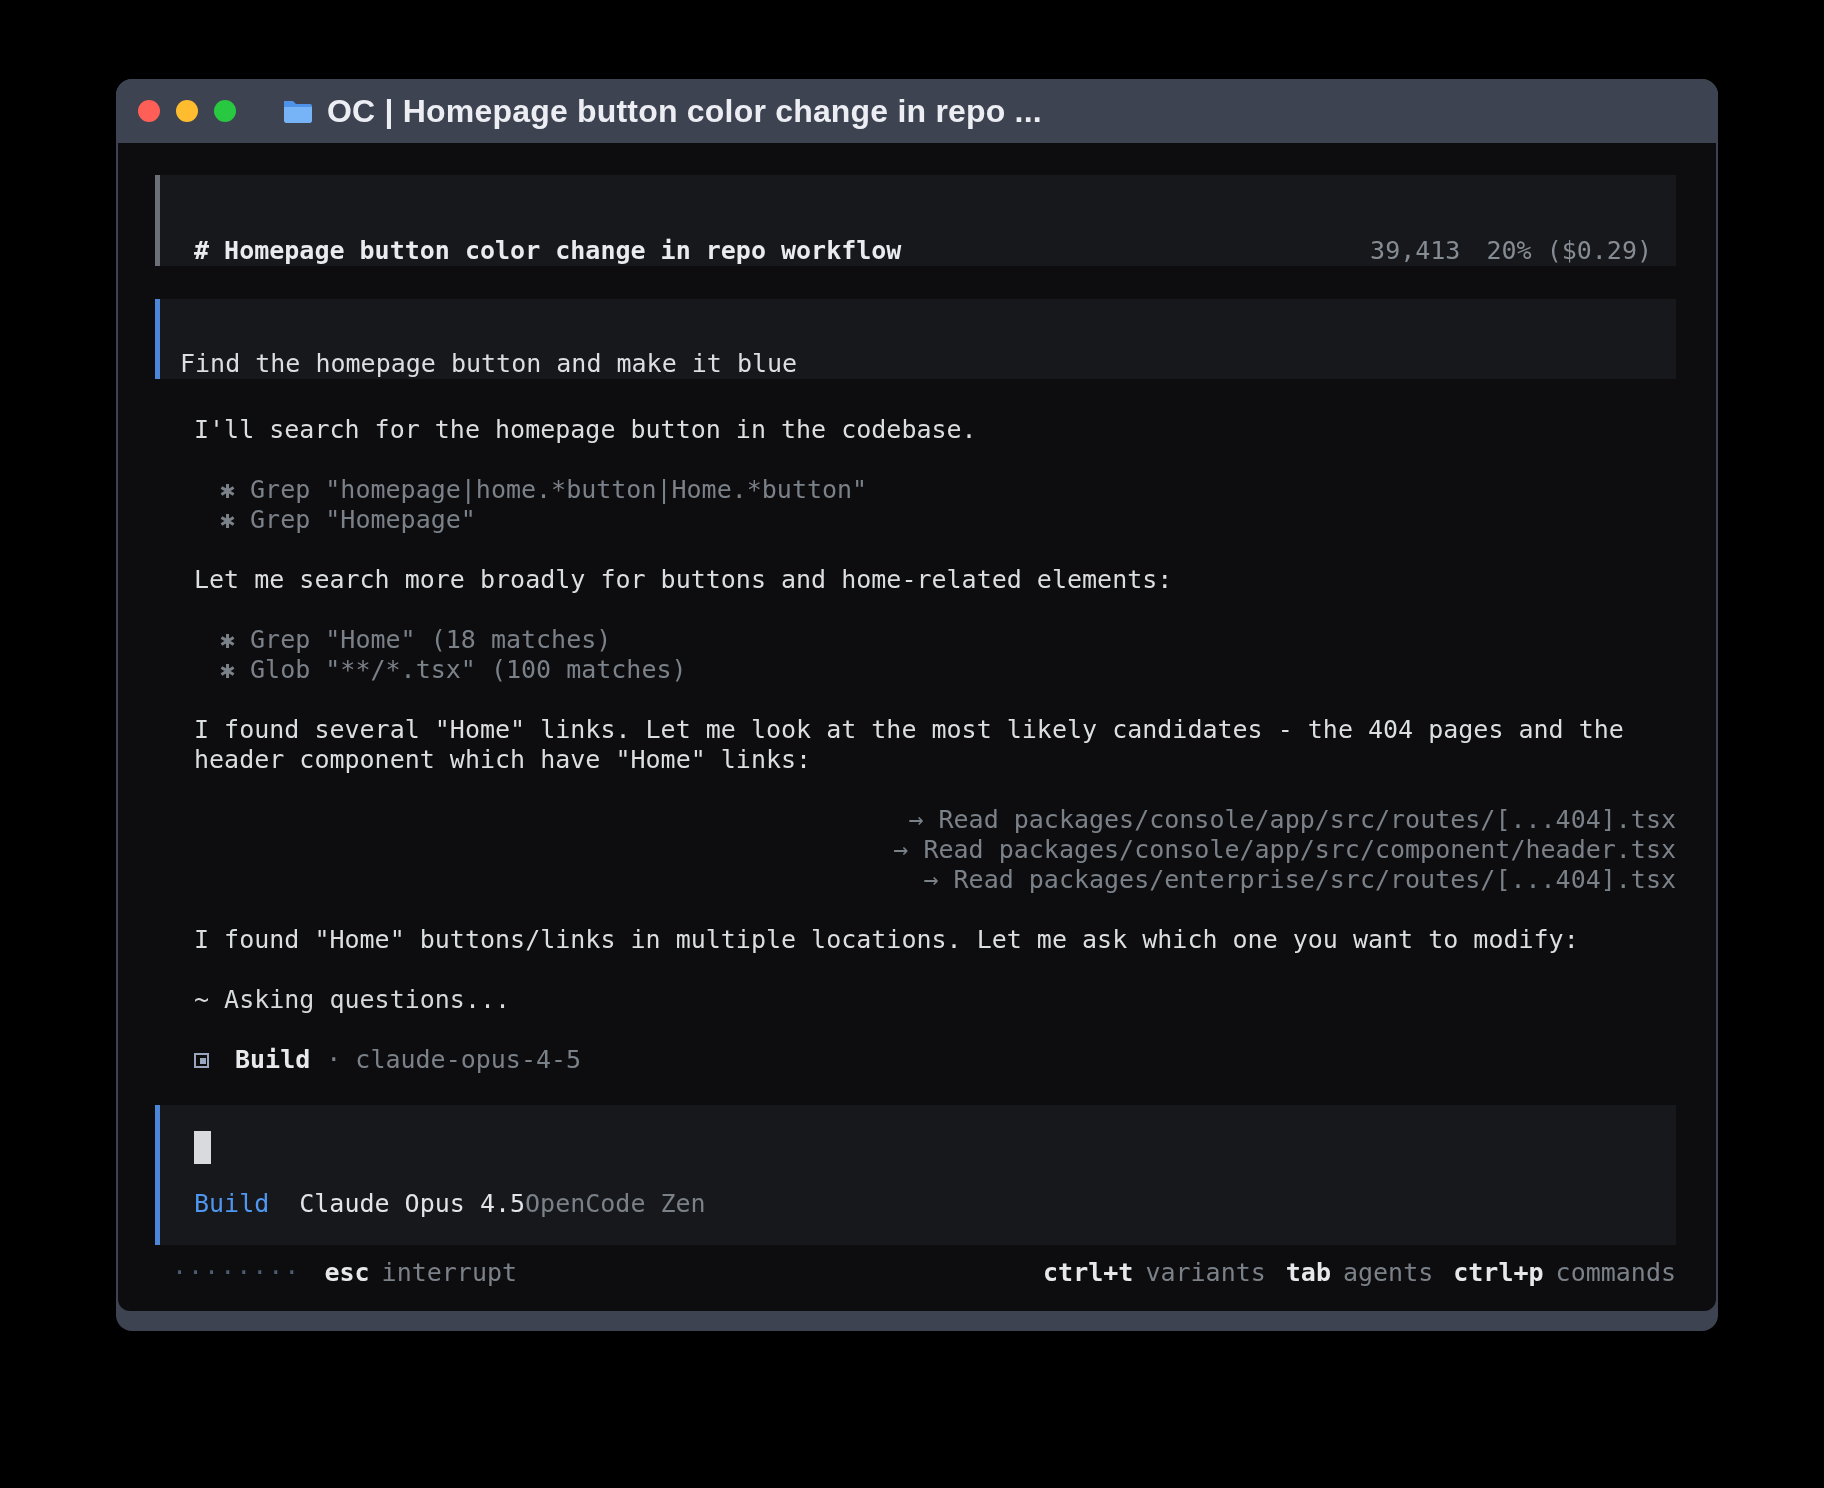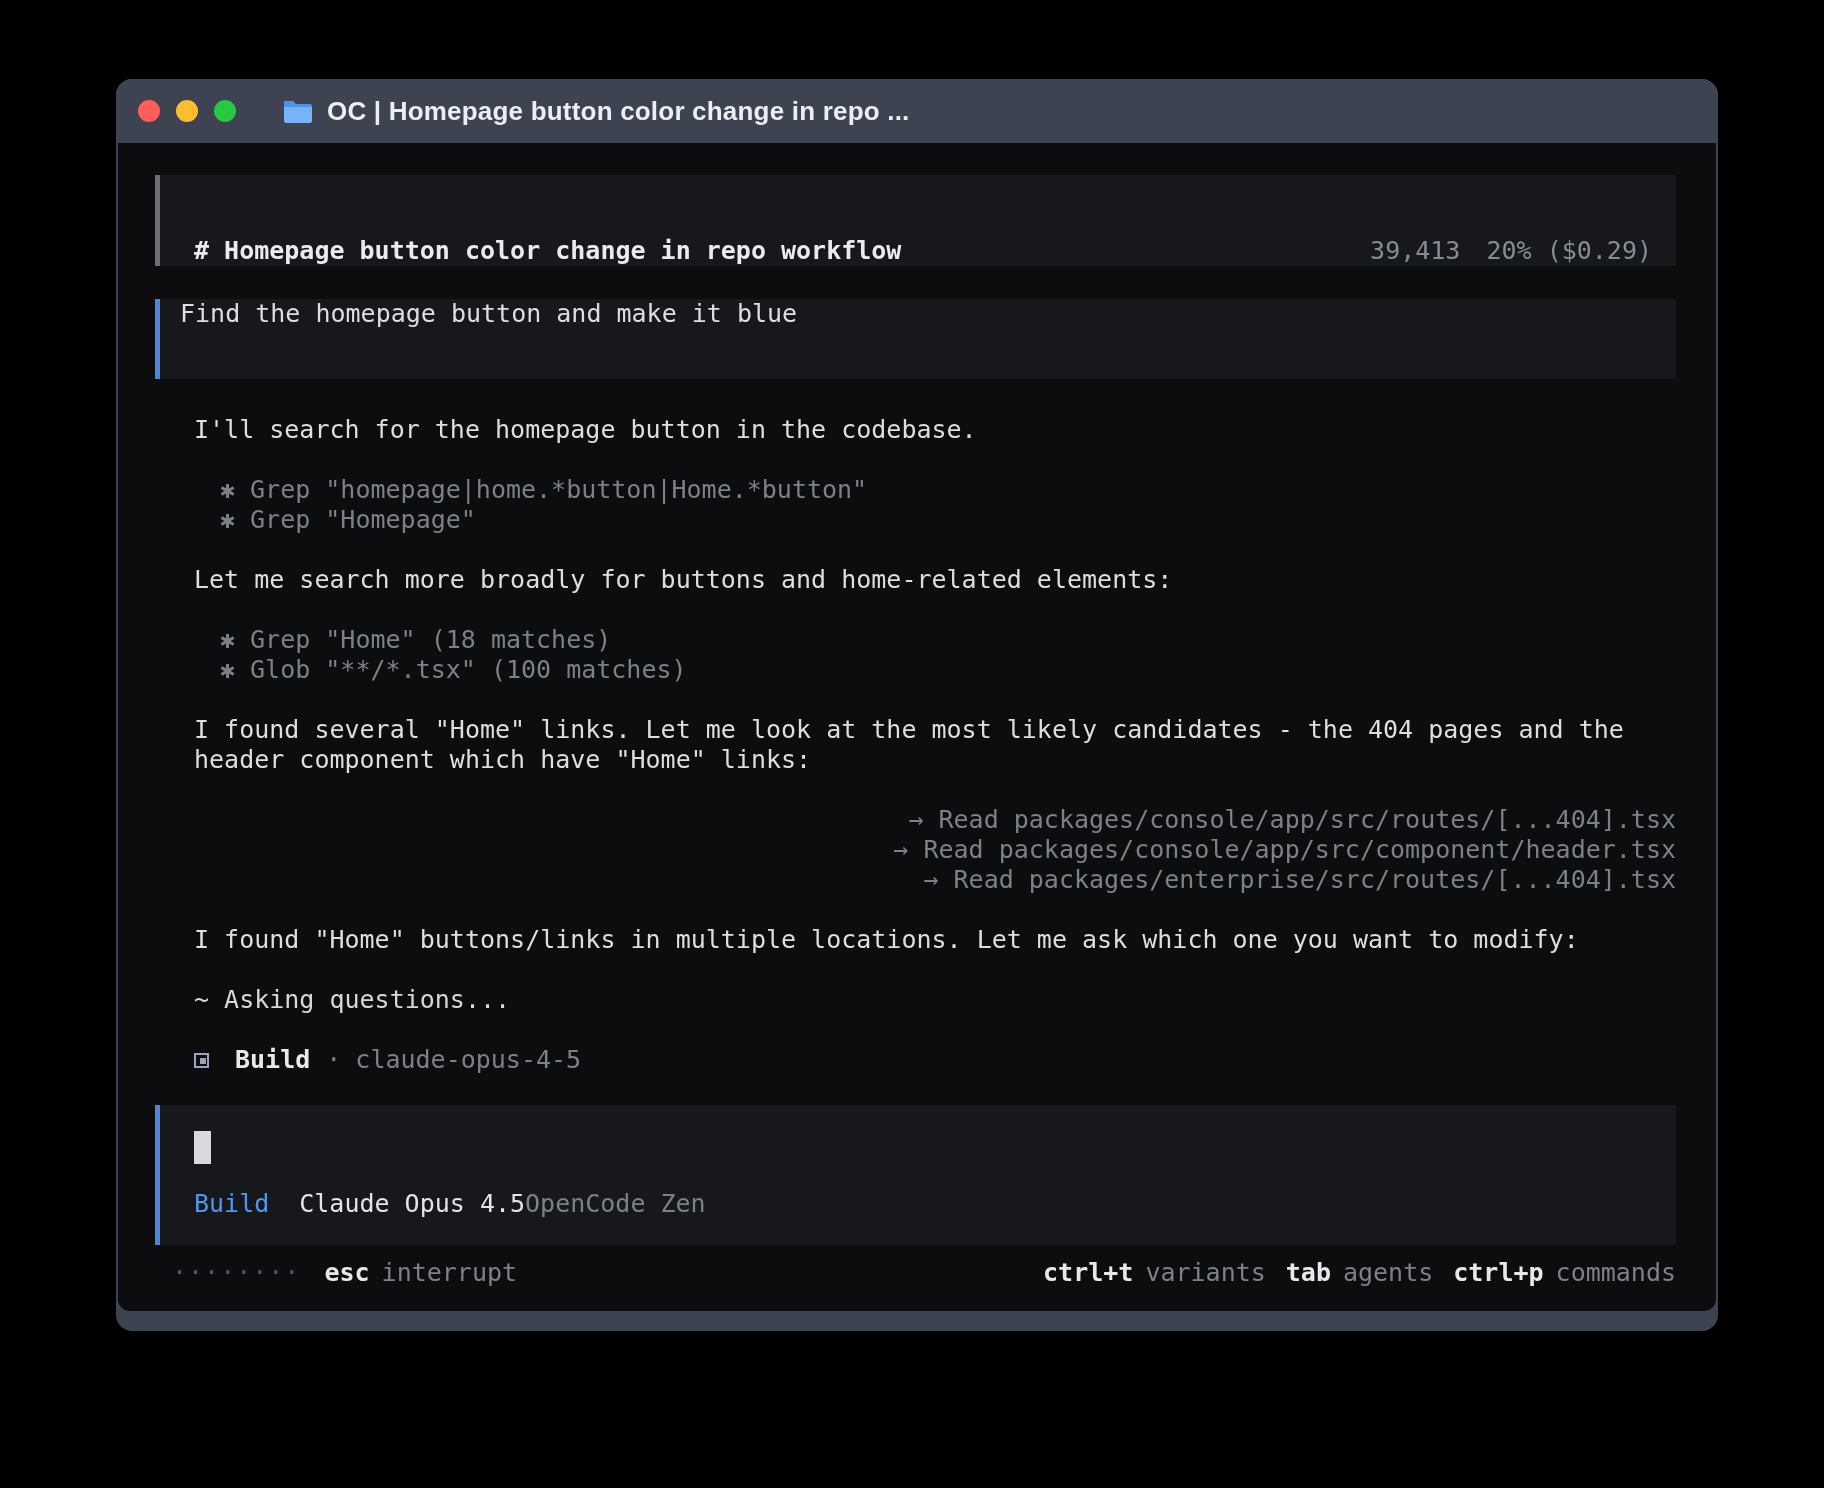--- a/index.html
+++ b/index.html
@@ -12,37 +12,37 @@
   .window { position:absolute; left:116px; top:79px; width:1602px; height:1252px;
             background:#3d4351; border-radius:16px; overflow:hidden;
             display:flex; flex-direction:column;
             box-shadow:0 30px 80px rgba(0,0,0,.85); }
   .titlebar { flex:0 0 64px; display:flex; align-items:center; padding:0 22px;
               background:#3d4351; font-family:"Liberation Sans","DejaVu Sans",sans-serif; }
   .traffic-lights { display:flex; gap:16px; align-items:center; }
   .tl { width:22px; height:22px; border-radius:50%; display:inline-block; }
   .tl.red { background:#ff5f57; } .tl.yellow { background:#febc2e; } .tl.green { background:#28c840; }
   .folder-icon { margin-left:46px; display:flex; align-items:center; }
-  .window-title { margin-left:15px; font-size:26px; font-weight:bold; color:#eceef3;
+  .window-title { margin-left:15px; font-size:32px; font-weight:bold; color:#eceef3;
                   white-space:nowrap; letter-spacing:.2px; }
 
   
   .terminal { flex:1; margin:0 2px 20px 2px; background:#0d0d0f; border-radius:0 0 12px 12px;
               padding:0 40px 0 37px; overflow:hidden; position:relative;
               font-size:25px; line-height:30px; color:#dcdfe2; }
 
   .block { border-left:5px solid #6b7078; background:#17181b; padding:0 24px 0 34px; }
   .block.blue { border-left-color:#4c86d8; }
 
   .session-header { margin-top:32px; height:91px; display:flex; align-items:flex-end;
                     justify-content:space-between; }
   .session-title { font-weight:bold; color:#e9ebee; white-space:nowrap; }
   .session-stats { color:#868c94; display:flex; gap:26px; white-space:nowrap; }
 
-  .user-block { margin-top:33px; height:80px; display:flex; align-items:flex-start;padding-left:20px; }
+  .user-block { margin-top:33px; height:80px; display:flex; align-items:flex-end;padding-left:20px; }
 
   .conversation { margin-top:36px; padding-left:39px; }
   .conversation > * + * { margin-top:30px; }
   .text-line { color:#dcdfe2; }
   .tool-group.star { padding-left:26px; }
   .tool-group.arrow { padding-left:2px;text-align:right; }
   .tool-line { color:#7b8189; white-space:nowrap; }
   .tool-prefix { margin-right:15px; }
   .status-line { color:#d6d9dc; }
 

